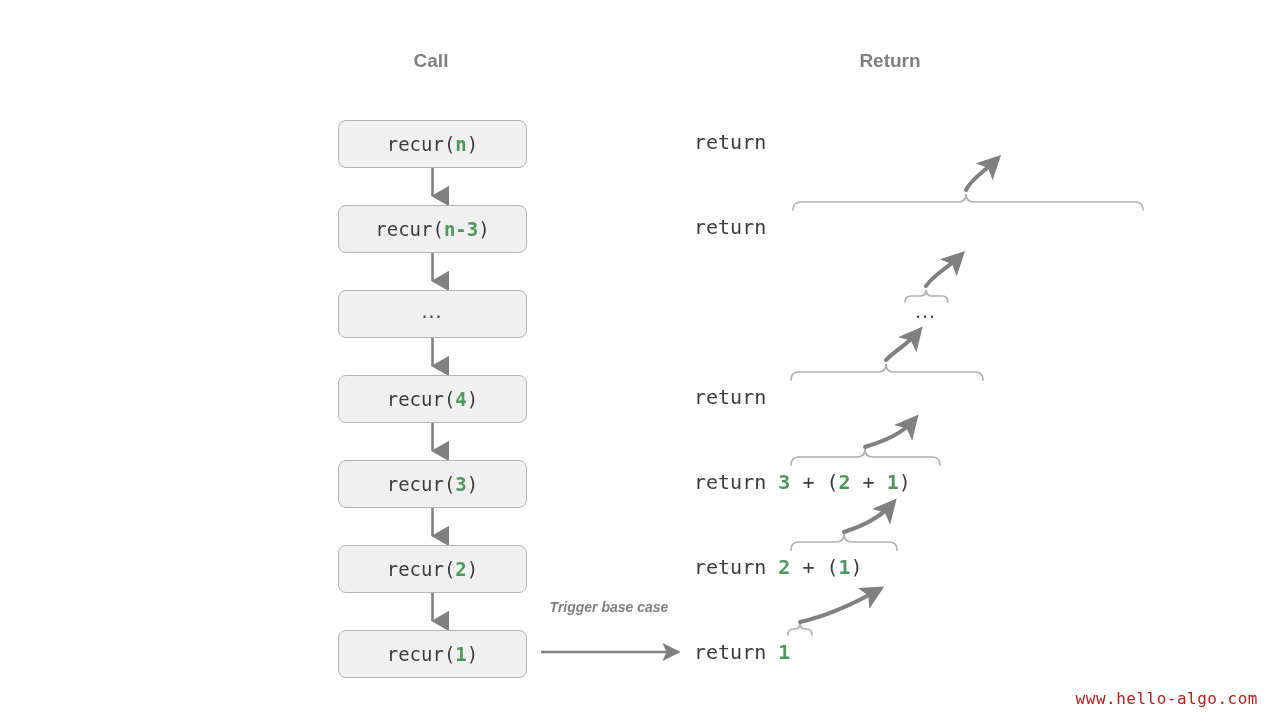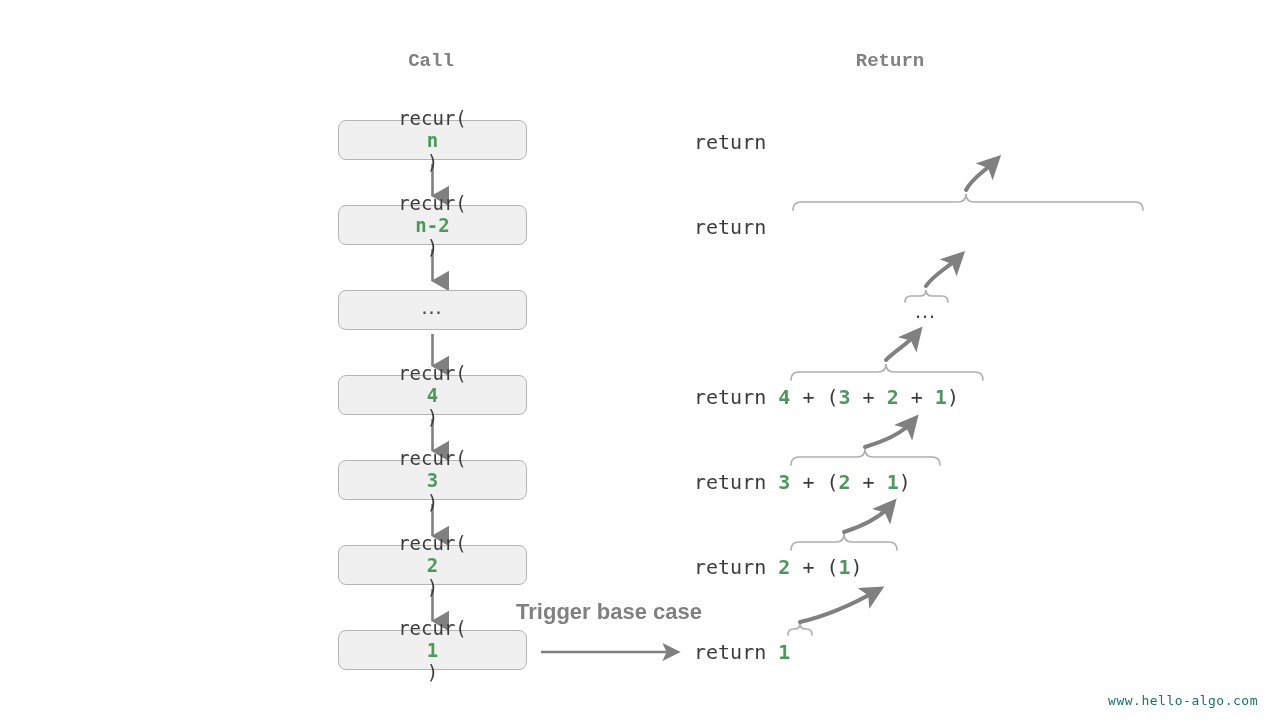--- a/index.html
+++ b/index.html
@@ -17,48 +17,47 @@
   #canvas {
     position: absolute;
     left: 0; top: 0;
     width: 1280px;
     height: 720px;
   }
 
   
   .col-head {
     position: absolute;
-    font-family: Liberation Mono, monospace;
+    font-family: Liberation Sans, sans-serif;
     font-weight: bold;
     font-size: 19px;
     color: #808080;
     text-align: center;
     white-space: nowrap;
     transform: translateX(-50%);
   }
 
   
   .call-box {
     position: absolute;
     width: 189px;
-    height: 40px;
+    height: 48px;
     left: 338px;
     box-sizing: border-box;
     background: #f0f0f0;
     border: 1.6px solid #b5b5b5;
     border-radius: 8px;
     display: flex;
     align-items: center;
     justify-content: center;
     font-family: "DejaVu Sans Mono", monospace;
     font-size: 19px;
     color: #3c3c3c;
     white-space: pre;
     letter-spacing: 0px;
-    flex-direction: column;
   }
   .call-box .arg { color: #4c9a5b; font-weight: bold; }
   .call-box.ellipsis-box {
     font-family: "Liberation Sans", sans-serif;
     font-size: 22px;
     color: #4a4a4a;
     letter-spacing: 2px;
     padding-bottom: 6px;
   }
 
@@ -88,34 +87,35 @@
     letter-spacing: 2px;
     transform: translate(-50%, -50%);
     white-space: nowrap;
   }
 
   
   .trigger-label {
     position: absolute;
     font-family: "Liberation Sans", sans-serif;
     font-weight: bold;
-    font-size: 22px;
+    font-size: 14px;
     color: #808080;
     white-space: nowrap;
     transform: translateX(-50%);
+    font-style: italic;
   }
 
   
   .watermark {
     position: absolute;
     right: 22px;
     bottom: 12px;
     font-family: "DejaVu Sans Mono", monospace;
-    font-size: 13px;
-    color: #0f766e;
+    font-size: 16px;
+    color: #b91c1c;
     letter-spacing: 0.5px;
     white-space: nowrap;
   }
 </style>
 </head>
 <body>
 
 <div id="canvas">
 
   <svg id="svg-layer" width="1280" height="720" viewBox="0 0 1280 720" style="position:absolute;left:0;top:0;">
@@ -169,21 +169,21 @@
     </g>
   </svg>
 
   <div class="col-head" style="left:431px; top:50px;">Call</div>
   <div class="col-head" style="left:890px; top:50px;">Return</div>
 
   <div class="call-box" style="top:120px;">
     <span>recur(</span><span class="arg">n</span><span>)</span>
   </div>
   <div class="call-box" style="top:205px;">
-    <span>recur(</span><span class="arg">n-2</span><span>)</span>
+    <span>recur(</span><span class="arg">n-3</span><span>)</span>
   </div>
   <div class="call-box ellipsis-box" style="top:290px;">
     <span>…</span>
   </div>
   <div class="call-box" style="top:375px;">
     <span>recur(</span><span class="arg">4</span><span>)</span>
   </div>
   <div class="call-box" style="top:460px;">
     <span>recur(</span><span class="arg">3</span><span>)</span>
   </div>
@@ -195,21 +195,20 @@
   </div>
 
   <div class="ret-row" style="top:127px;">
     <span class="kw">return </span>
   </div>
   <div class="ret-row" style="top:212px;">
     <span class="kw">return </span>
   </div>
   <div class="ret-row" style="top:382px;">
     <span class="kw">return </span>
-    <span class="expr"><span class="g">4</span><span class="p"> + (</span><span class="g">3</span><span class="p"> + </span><span class="g">2</span><span class="p"> + </span><span class="g">1</span><span class="p">)</span></span>
   </div>
   <div class="ret-row" style="top:467px;">
     <span class="kw">return </span>
     <span class="expr"><span class="g">3</span><span class="p"> + (</span><span class="g">2</span><span class="p"> + </span><span class="g">1</span><span class="p">)</span></span>
   </div>
   <div class="ret-row" style="top:552px;">
     <span class="kw">return </span>
     <span class="expr"><span class="g">2</span><span class="p"> + (</span><span class="g">1</span><span class="p">)</span></span>
   </div>
   <div class="ret-row" style="top:637px;">

